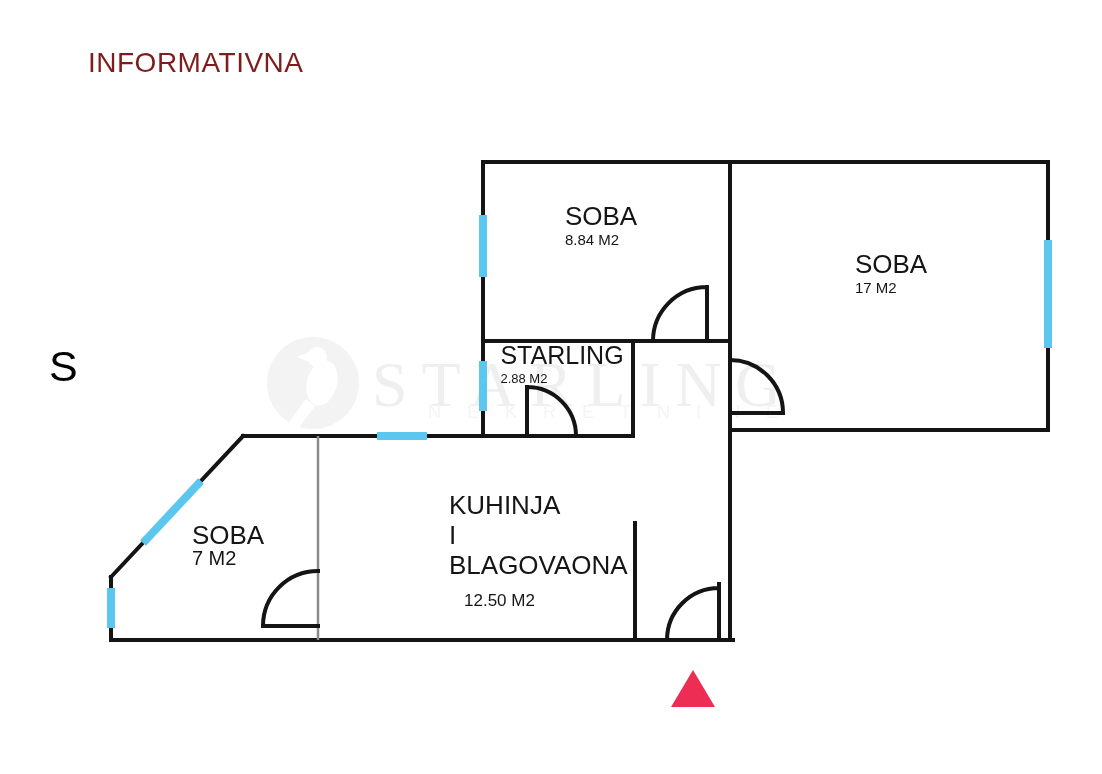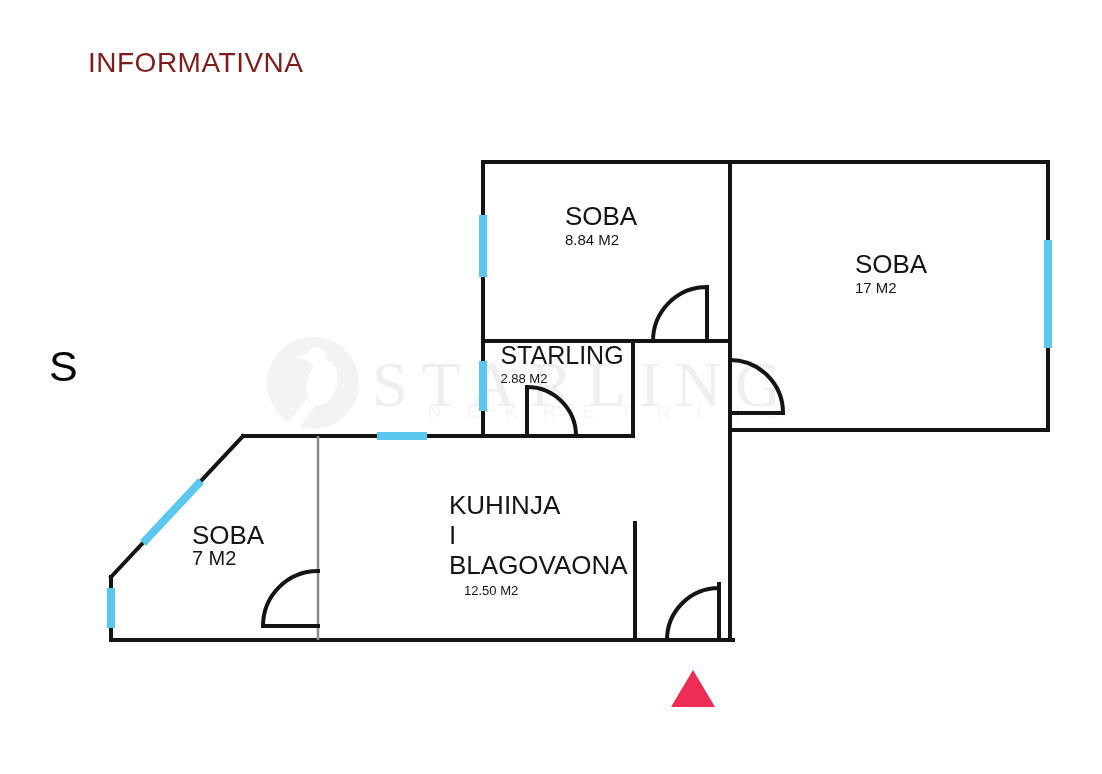--- a/index.html
+++ b/index.html
@@ -46,21 +46,21 @@
   
   svg.plan{position:absolute;left:0;top:0;}
   
   .room-label{position:absolute;text-align:left;transform:translateX(-50%);white-space:nowrap;}
   .room-label .rn{font-size:26px;line-height:28px;}
   .room-label .ra{font-size:15px;line-height:19px;}
   .room-label.sm .rn{font-size:25px;}
   .room-label.sm .ra{font-size:13px;}
   .room-label-block{position:absolute;text-align:left;white-space:nowrap;}
   .room-label-block .rn{font-size:26px;line-height:30px;}
-  .room-label-block .ra{font-size:13px;line-height:20px;margin-left:15px;margin-top:1px;}
+  .room-label-block .ra{font-size:17px;line-height:20px;margin-left:15px;margin-top:11px;}
 </style>
 </head>
 <body>
 
 <div class="canvas">
 
   <div class="watermark">
     <svg width="1102" height="774" viewBox="0 0 1102 774">
       <circle cx="313" cy="383" r="46" fill="#f3f3f3"></circle>
       <g fill="#ffffff">

